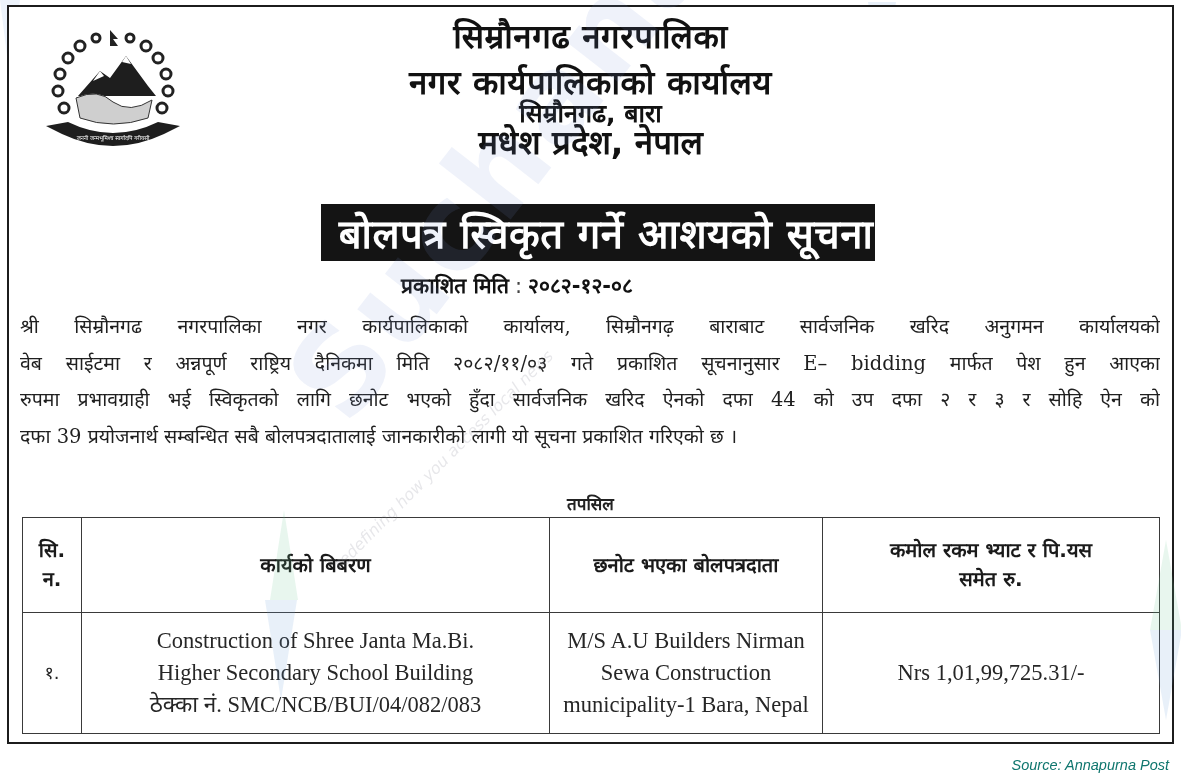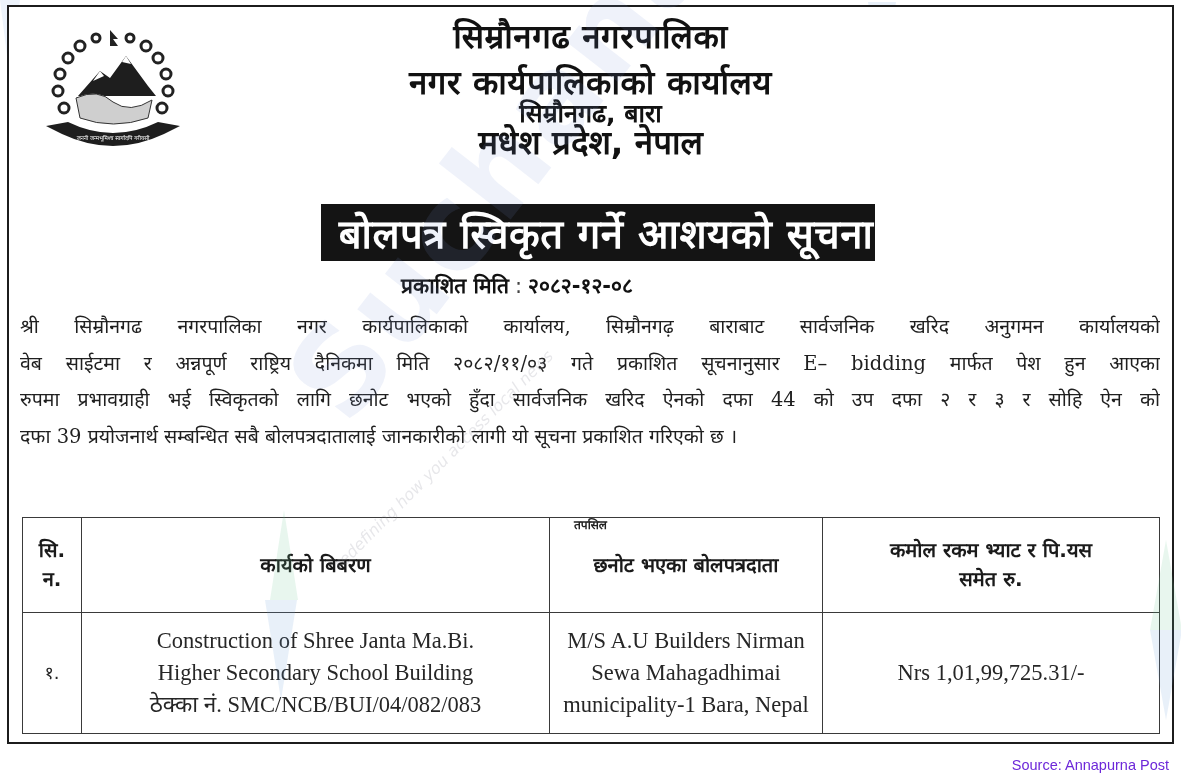--- a/index.html
+++ b/index.html
@@ -204,26 +204,26 @@
       white-space: nowrap;
       overflow: hidden;
     }
     .body-line.last {
       text-align-last: left;
     }
 
     .schedule-label {
       position: absolute;
       left: 0;
-      top: 516px;
+      top: 492px;
       width: 1181px;
       text-align: center;
       font-family: Liberation Mono, monospace;
       font-weight: bold;
-      font-size: 12px;
+      font-size: 17px;
       color: #222;
     }
 
     table.schedule {
       position: absolute;
       left: 22px;
       top: 517px;
       width: 1137px;
       border-collapse: collapse;
       table-layout: fixed;
@@ -258,22 +258,23 @@
       font-family: "DejaVu Sans", sans-serif !important;
       font-size: 18px !important;
     }
     .cell-line { display: block; white-space: nowrap; }
 
     .source {
       position: absolute;
       right: 12px;
       top: 757px;
       font-family: "Liberation Sans", sans-serif;
+      font-style: italic;
       font-size: 14.5px;
-      color: #6d28d9;
+      color: #0f766e;
     }
   </style>
 </head>
 <body>
 
 <div class="watermark wm-arrow-blue-l"></div>
 <div class="watermark wm-arrow-blue-tr"></div>
 
 <div class="frame"></div>
 
@@ -360,21 +361,21 @@
   <tbody>
     <tr>
       <td class="sn-cell">१.</td>
       <td>
         <span class="cell-line">Construction of Shree Janta  Ma.Bi.</span>
         <span class="cell-line">Higher Secondary School Building</span>
         <span class="cell-line">ठेक्का नं. SMC/NCB/BUI/04/082/083</span>
       </td>
       <td>
         <span class="cell-line">M/S A.U Builders Nirman</span>
-        <span class="cell-line">Sewa Mahagadhimai</span>
+        <span class="cell-line">Sewa Construction</span>
         <span class="cell-line">municipality-1 Bara, Nepal</span>
       </td>
       <td>Nrs 1,01,99,725.31/-</td>
     </tr>
   </tbody>
 </table>
 
 <div class="watermark wm-text">Suchana</div>
 <div class="watermark wm-sub">redefining how you access local news</div>
 <div class="watermark wm-arrow-green"></div>

